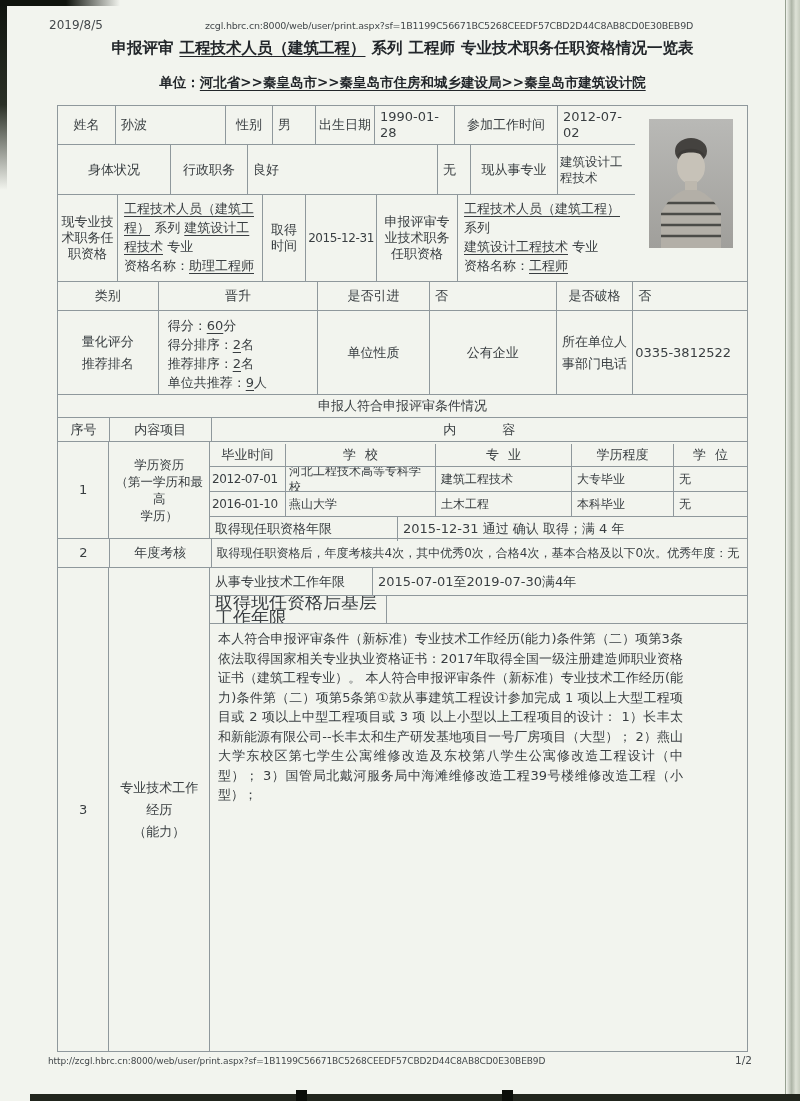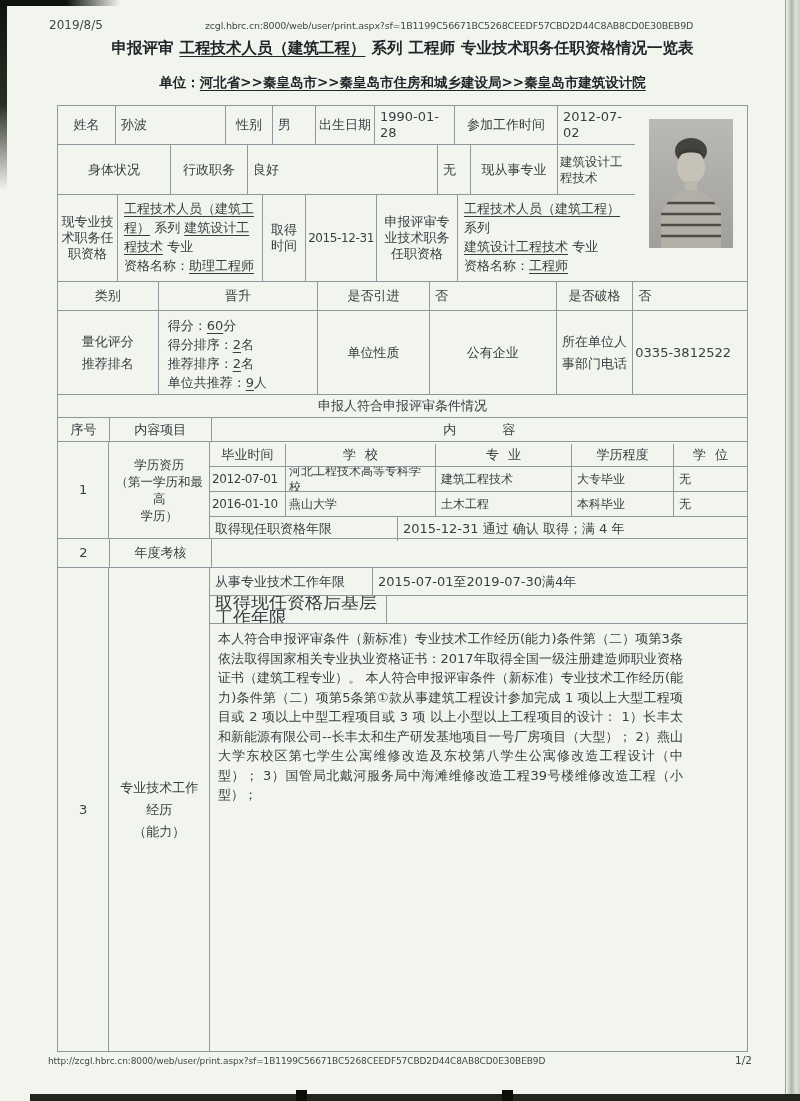--- a/index.html
+++ b/index.html
@@ -207,20 +207,21 @@
         <div class="r nb" style="height:24px;">
           <div class="c vt" style="width:188px;">取得现任职资格年限</div>
           <div class="c vt last" style="width:349px;">2015-12-31 通过 确认 取得；满 4 年</div>
         </div>
       </div>
     </div>
 
     <div class="r" style="height:28px;">
       <div class="c lb" style="width:52px;">2</div>
       <div class="c lb" style="width:102px;">年度考核</div>
+      <div class="c vt last oneline" style="width:537px;">取得现任职资格后，年度考核共4次，其中优秀0次，合格4次，基本合格及以下0次。优秀年度：无</div>
     </div>
 
     <div class="r nb" style="height:483px;">
       <div class="c lb" style="width:52px;">3</div>
       <div class="c lb pl" style="width:102px;line-height:22px;">专业技术工作经历
 （能力）</div>
       <div class="last" style="width:537px;box-sizing:border-box;">
         <div class="r" style="height:27px;">
           <div class="c vt" style="width:163px;">从事专业技术工作年限</div>
           <div class="c vt last" style="width:374px;">2015-07-01至2019-07-30满4年</div>

